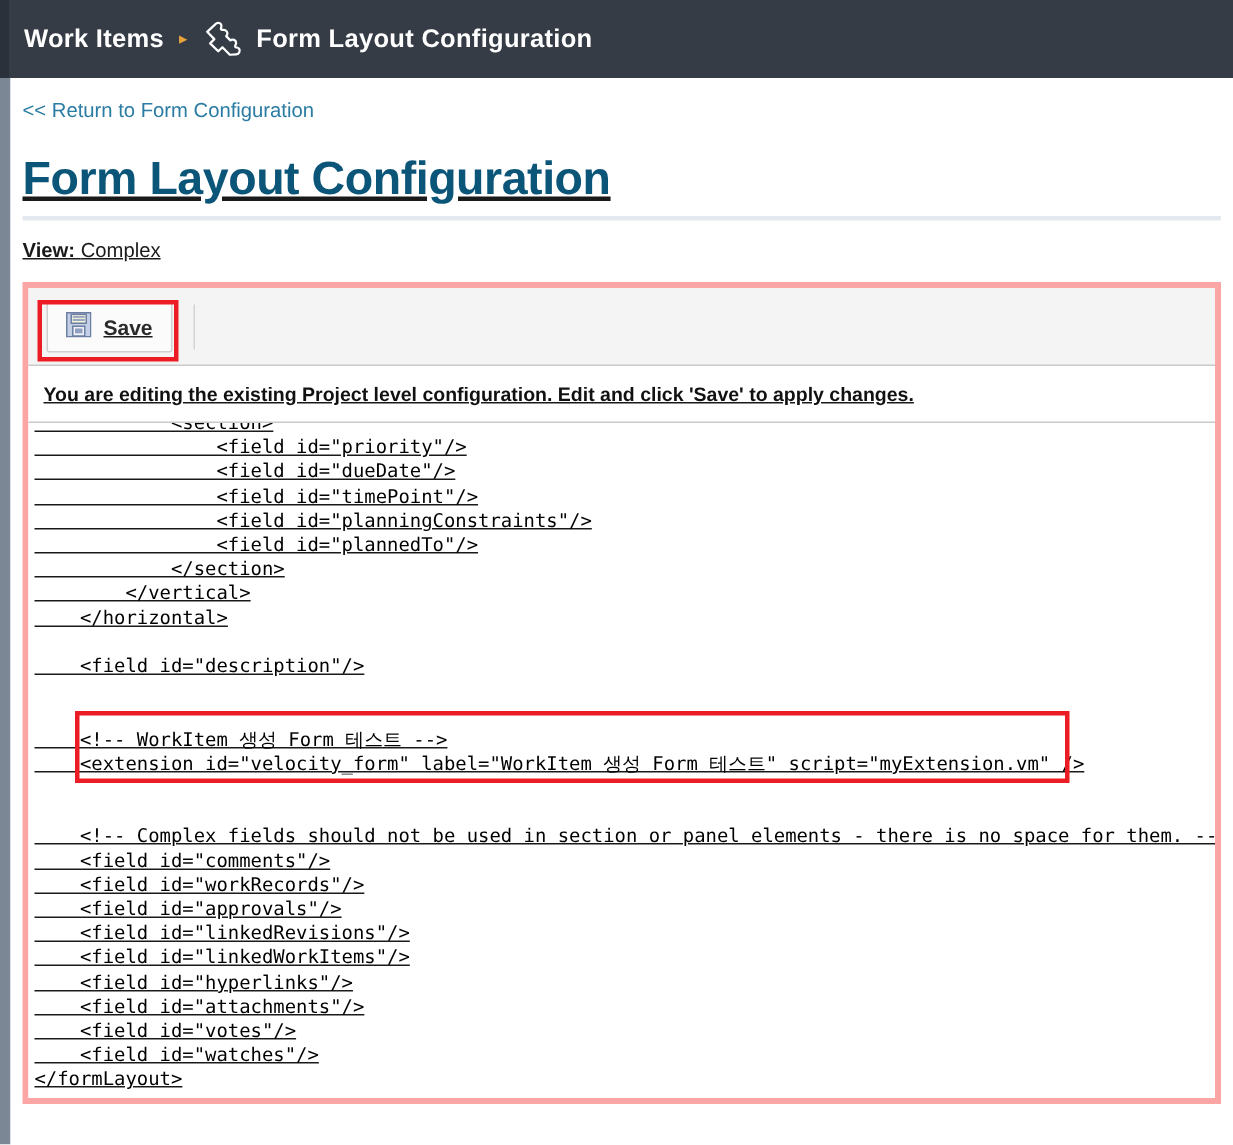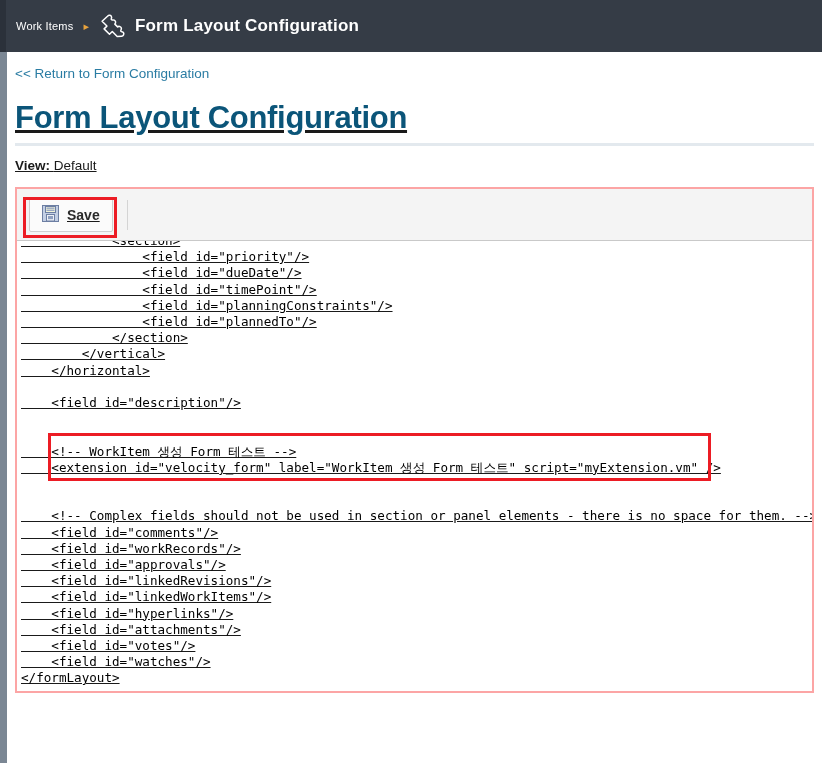--- a/index.html
+++ b/index.html
@@ -26,22 +26,22 @@
     box-sizing: border-box;
   }
   .topbar-left-edge {
     position: absolute;
     left: 0; top: 0;
     width: 6px; height: 52px;
     background: #2b313a;
   }
   .crumb-root {
     color: #ffffff;
-    font-size: 11px;
-    font-weight: normal;
+    font-size: 17px;
+    font-weight: bold;
     letter-spacing: .2px;
     text-align: center;
   }
   .crumb-sep {
     color: #e8a33d;
     font-size: 11px;
     margin: 0 9px 0 10px;
     line-height: 1;
   }
   .puzzle-icon {
@@ -103,21 +103,21 @@
   .meta-line {
     margin: 12px 0 0 8px;
     font-size: 13.5px;
     color: #1a1a1a;
   }
   .meta-line .lbl { font-weight: bold; }
 
   
   .panel {
     margin: 14px 8px 0 8px;
-    border: 2px solid #fca5a5;
+    border: 4px solid #fca5a5;
     background: #ffffff;
     box-sizing: border-box;
   }
   .toolbar {
     background: #f4f4f4;
     border-bottom: 1px solid #c9c9c9;
     height: 52px;
     display: flex;
     align-items: center;
     padding-left: 12px;
@@ -214,21 +214,21 @@
 
 <div class="page">
 
   <a class="return-link" href="#">&lt;&lt; Return to Form Configuration</a>
 
   <div class="page-title">Form Layout Configuration</div>
   <div class="title-rule"></div>
 
   <div class="meta-line">
     <span class="lbl">View:</span>
-    <span>Default</span>
+    <span>Complex</span>
   </div>
 
   
   <div class="panel">
 
     <div class="toolbar">
       <div class="tb-btn">
         <span class="glyph">
           <svg width="17" height="17" viewBox="0 0 17 17">
             <rect x="0.5" y="0.5" width="16" height="16" fill="#c3cfe4" stroke="#6d7fa3"></rect>
@@ -238,20 +238,21 @@
             <rect x="4.5" y="9.5" width="8" height="6.5" fill="#eef1f7" stroke="#6d7fa3"></rect>
             <rect x="6" y="11" width="5" height="3.2" fill="#8fa0c0"></rect>
           </svg>
         </span>
         <span>Save</span>
       </div>
       <div class="tb-sep"></div>
       <div class="save-highlight"></div>
     </div>
 
+    <div class="notice">You are editing the existing Project level configuration. Edit and click 'Save' to apply changes.</div>
 
     <div class="code-wrap">
       <pre class="code">            &lt;section&gt;
                 &lt;field id="priority"/&gt;
                 &lt;field id="dueDate"/&gt;
                 &lt;field id="timePoint"/&gt;
                 &lt;field id="planningConstraints"/&gt;
                 &lt;field id="plannedTo"/&gt;
             &lt;/section&gt;
         &lt;/vertical&gt;

